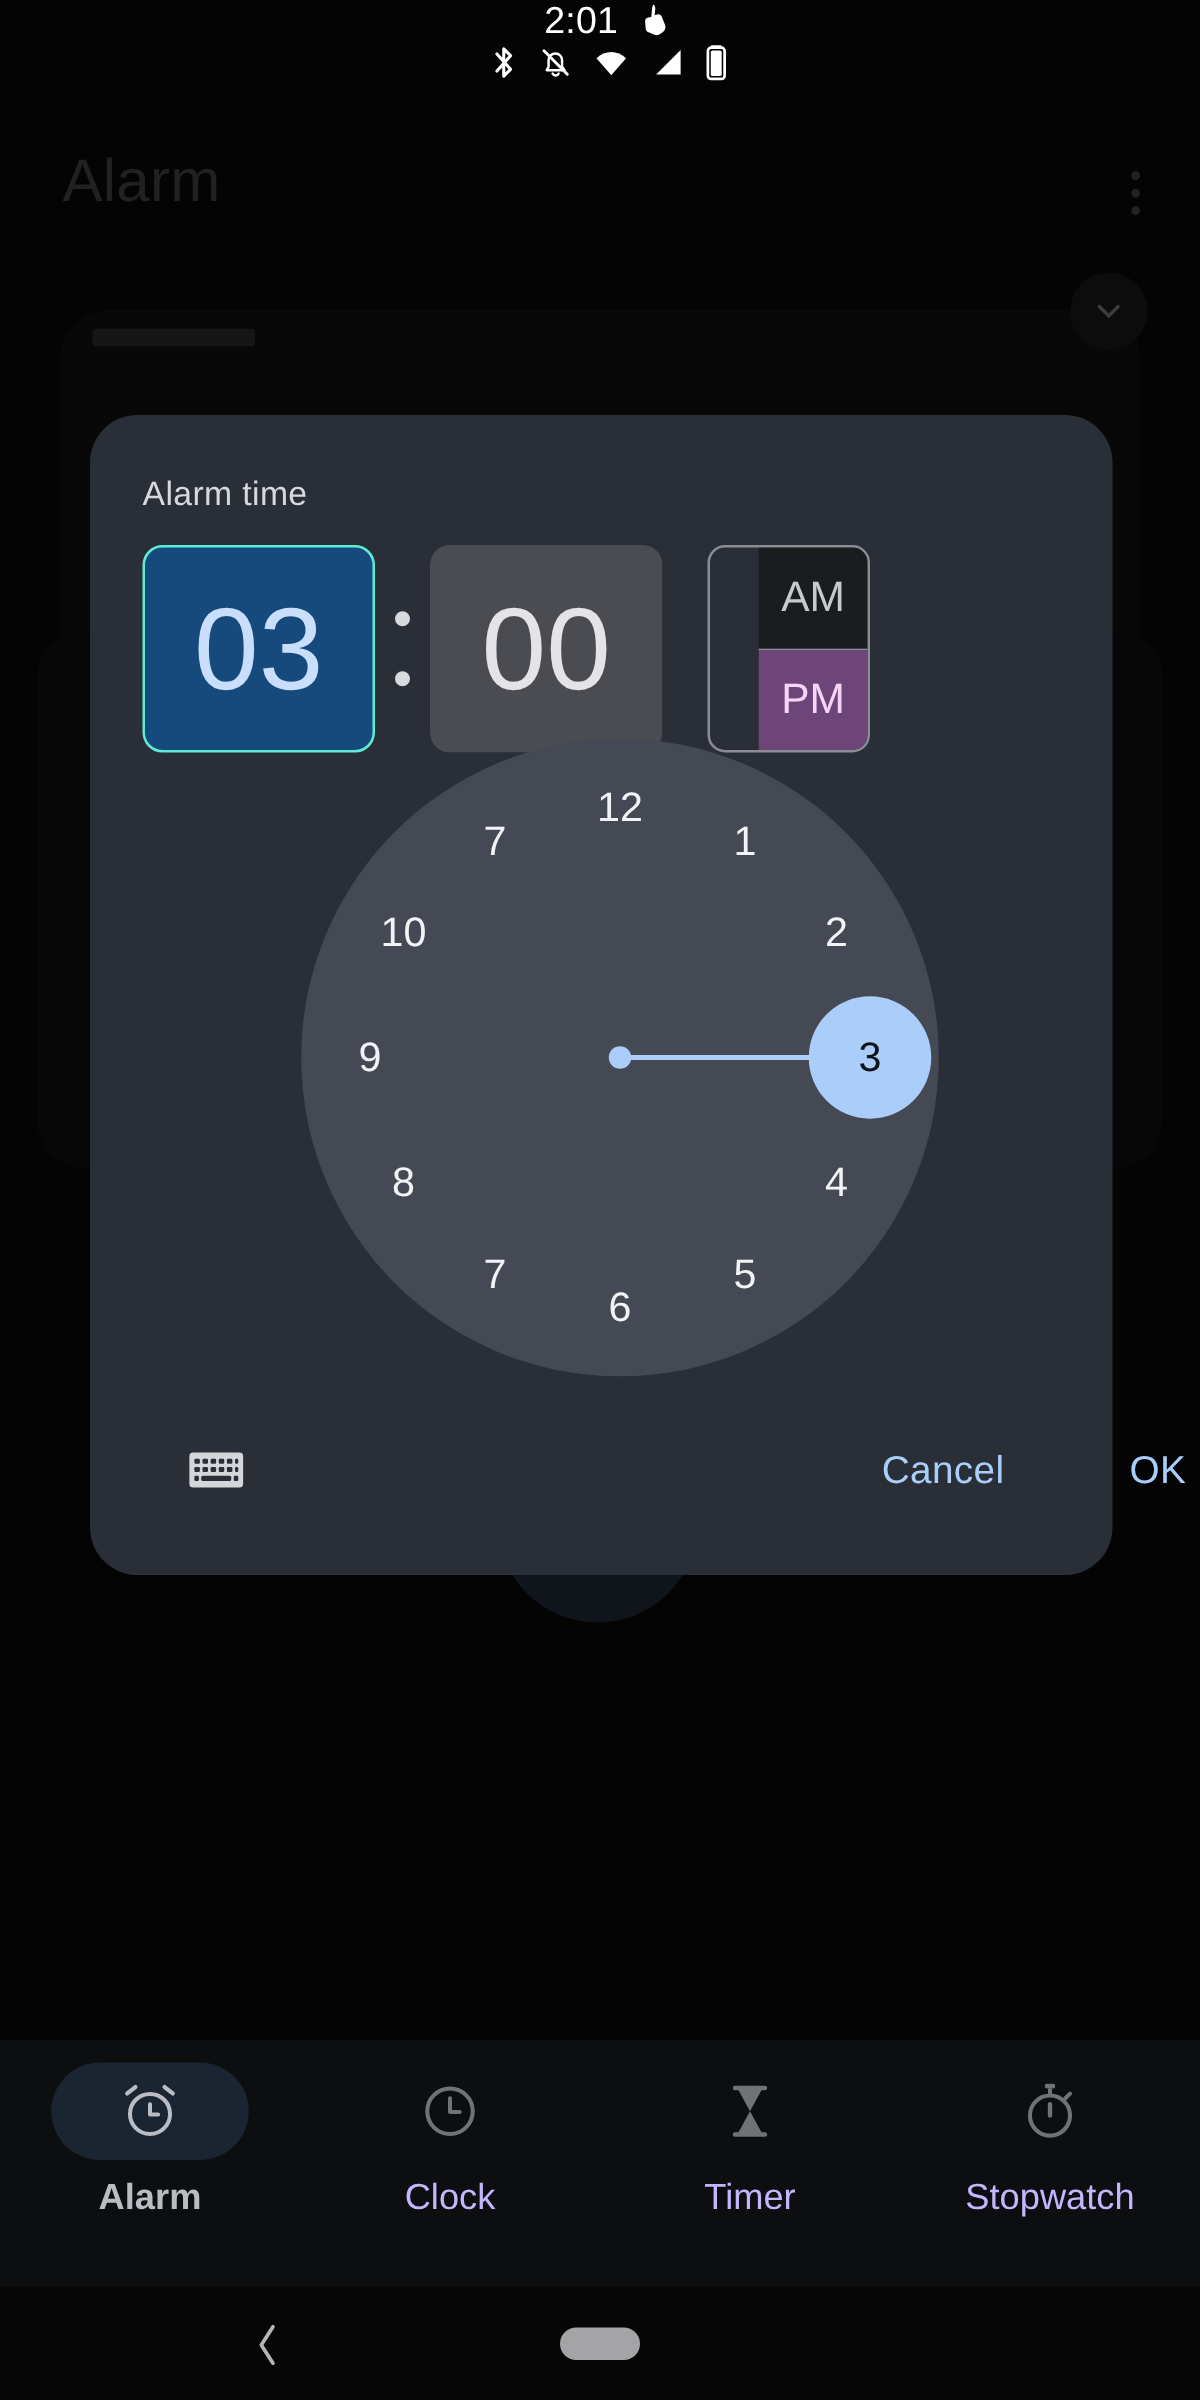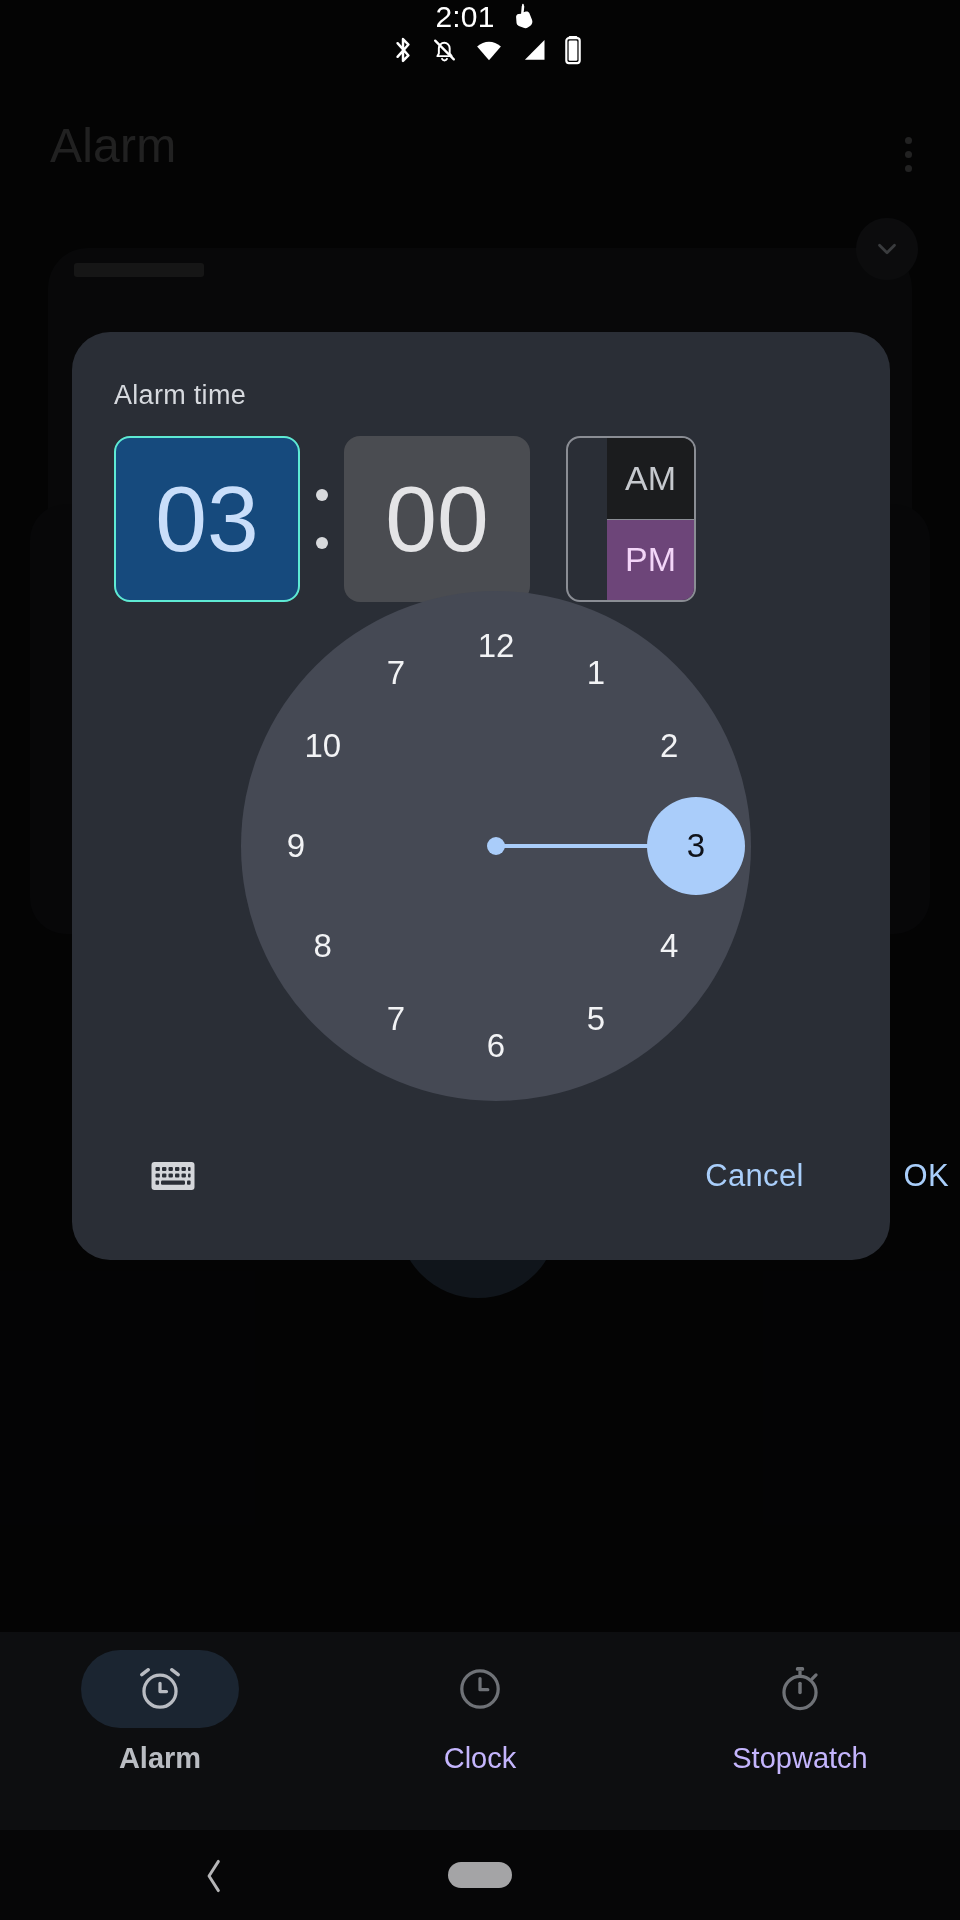--- a/index.html
+++ b/index.html
@@ -537,20 +537,29 @@
     <div class="nav-item">
       <div class="nav-pill">
         <svg width="52" height="52" viewBox="0 0 24 24">
           <circle cx="12" cy="12" r="8.4" fill="none" stroke="#6f7277" stroke-width="1.5"></circle>
           <path d="M12 7.2 v5.1 h3.6" fill="none" stroke="#6f7277" stroke-width="1.5" stroke-linecap="round" stroke-linejoin="round"></path>
         </svg>
       </div>
       <div class="nav-label">Clock</div>
     </div>
 
+    <div class="nav-item">
+      <div class="nav-pill">
+        <svg width="52" height="52" viewBox="0 0 24 24">
+          <path d="M6.5 3.4 h11 M6.5 20.6 h11" stroke="#6f7277" stroke-width="1.7" stroke-linecap="round"></path>
+          <path d="M7.4 3.6 h9.2 L12 12 L16.6 20.4 H7.4 L12 12 Z" fill="#6f7277"></path>
+        </svg>
+      </div>
+      <div class="nav-label">Timer</div>
+    </div>
 
     <div class="nav-item">
       <div class="nav-pill">
         <svg width="52" height="52" viewBox="0 0 24 24">
           <circle cx="12" cy="13.6" r="7.4" fill="none" stroke="#6f7277" stroke-width="1.5"></circle>
           <path d="M12 9.4 v4.2" fill="none" stroke="#6f7277" stroke-width="1.6" stroke-linecap="round"></path>
           <rect x="10.1" y="1.8" width="3.8" height="1.8" rx="0.7" fill="#6f7277"></rect>
           <path d="M12 3.6 v2.5" stroke="#6f7277" stroke-width="1.5"></path>
           <path d="M17.6 7.3 l1.8-1.8" stroke="#6f7277" stroke-width="1.5" stroke-linecap="round"></path>
         </svg>

